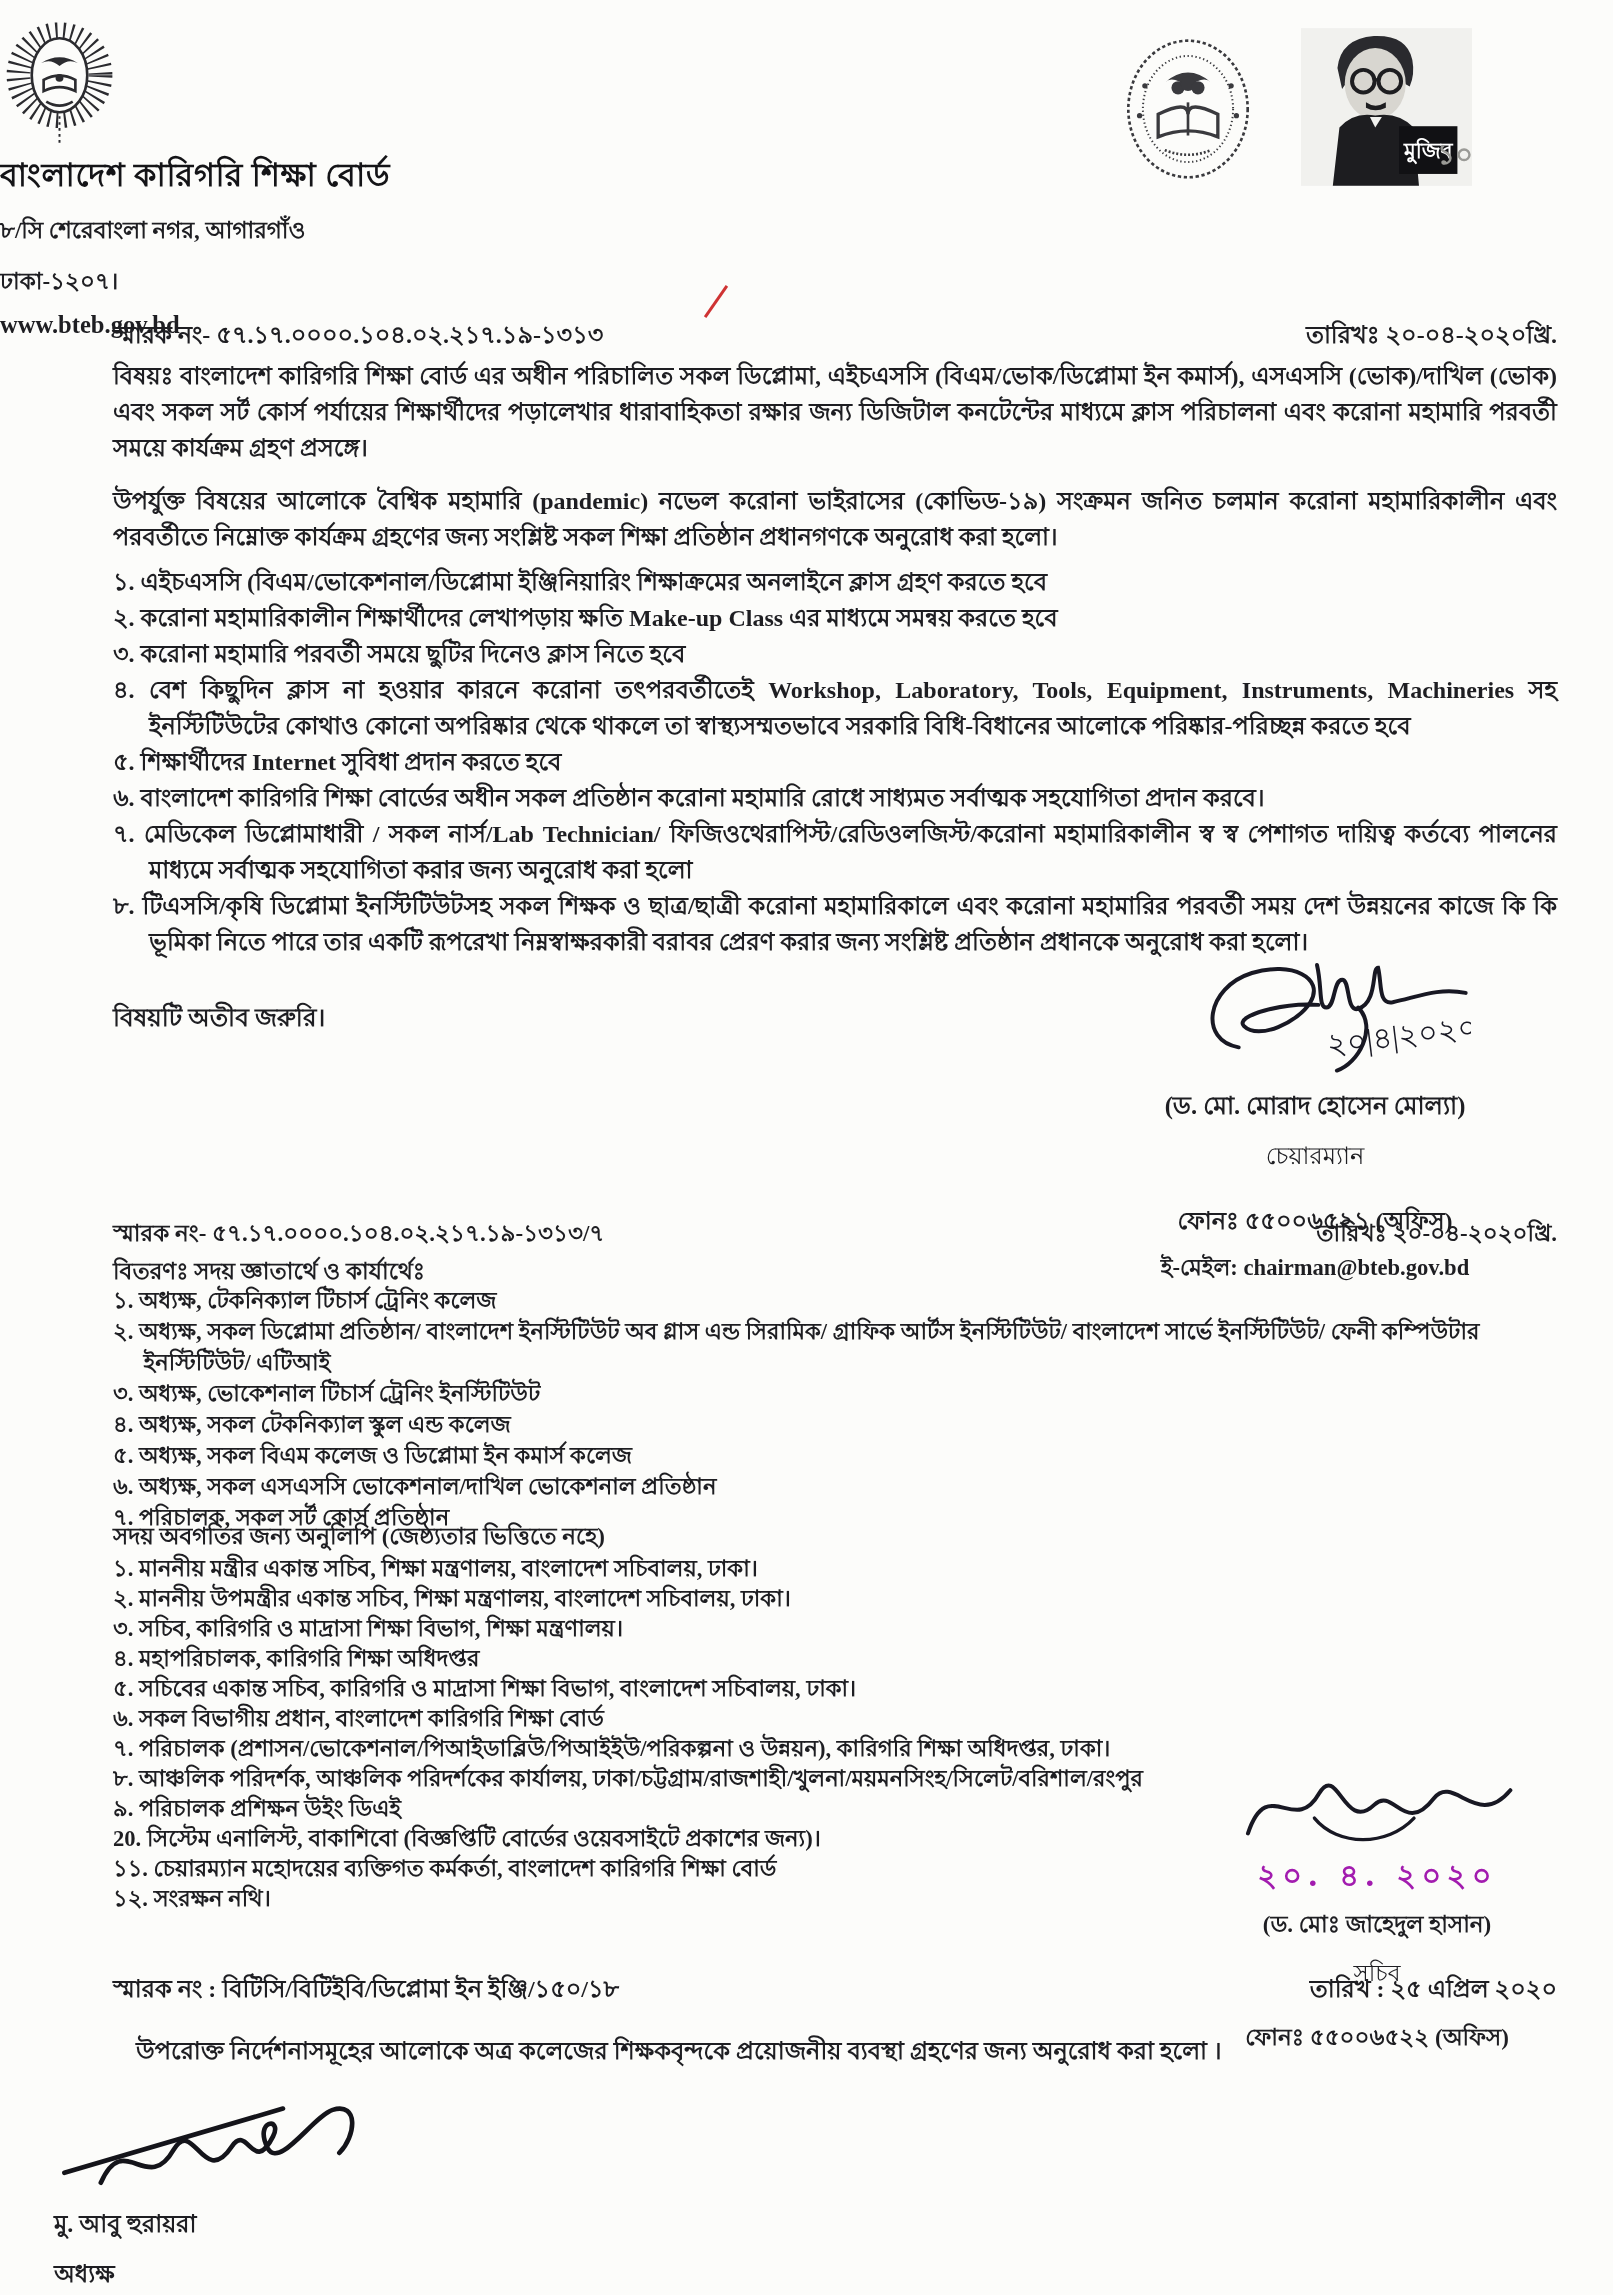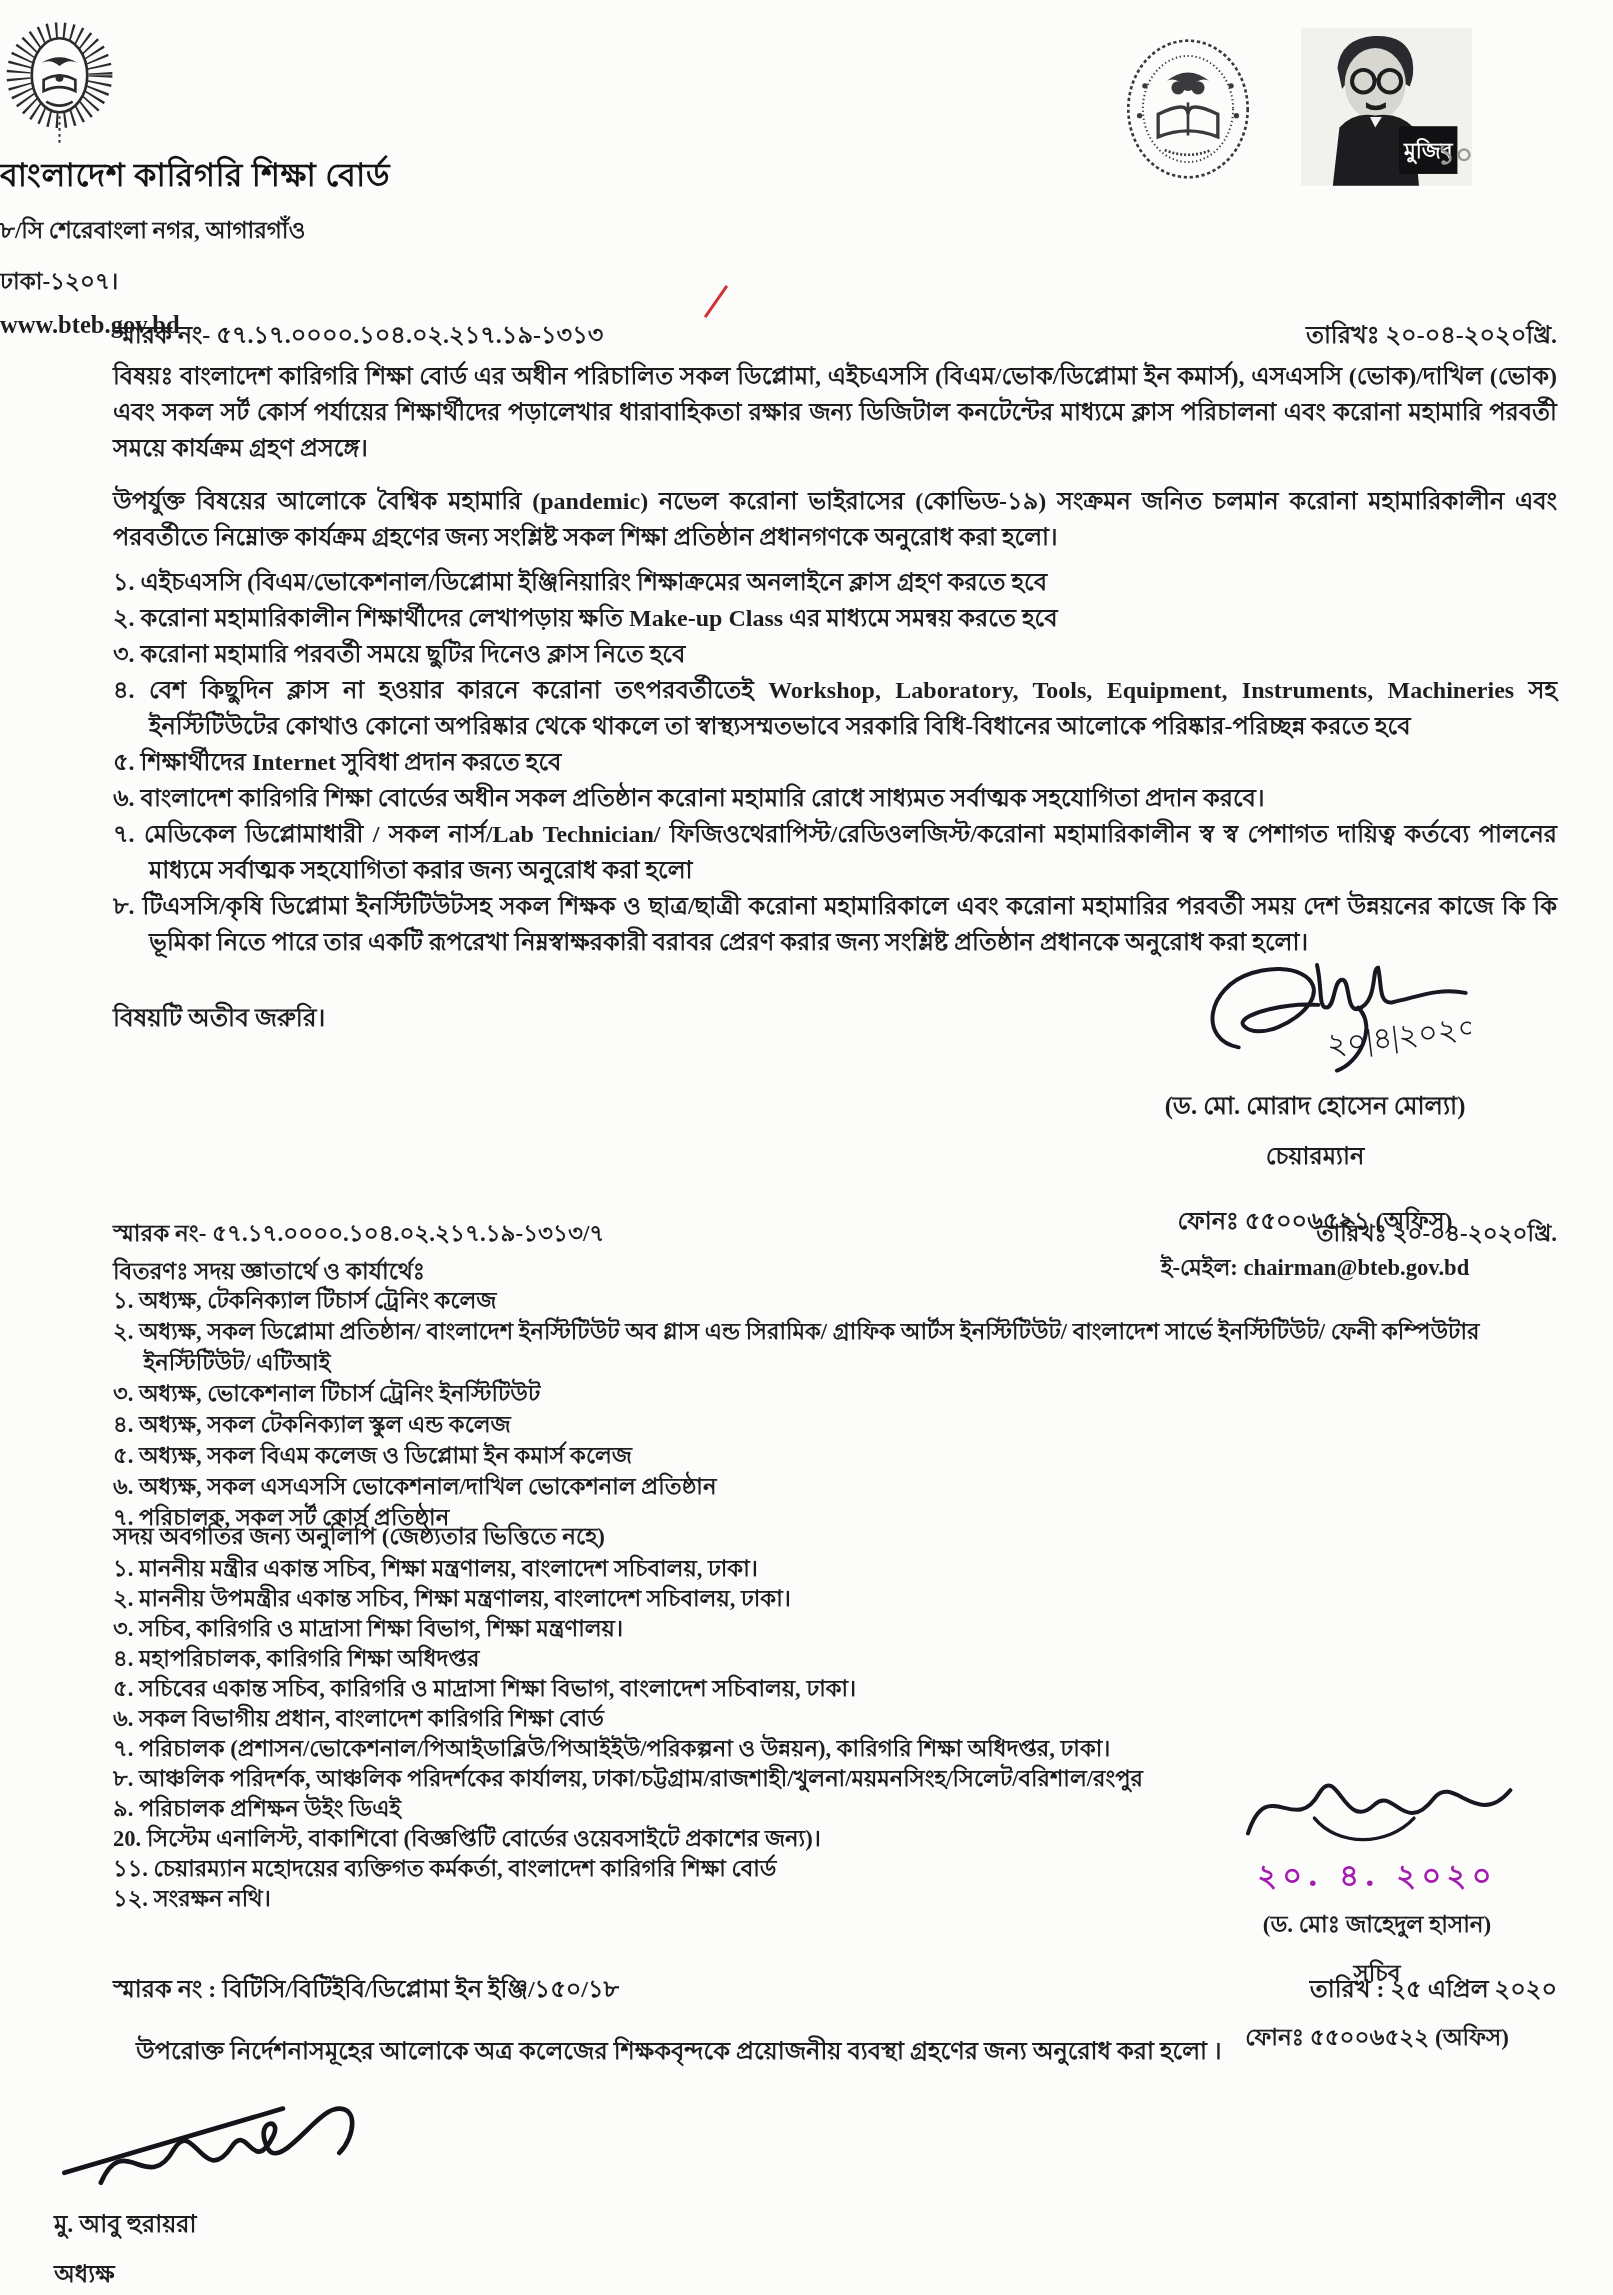--- a/index.html
+++ b/index.html
@@ -20,21 +20,21 @@
   .addr{font-size:23px;font-weight:600;margin-top:8px;}
   .dhaka{font-size:23px;font-weight:600;margin-top:12px;}
   .website{font-size:24.6px;font-weight:600;margin-top:9.3px;font-family:"Liberation Serif",serif;}
   .subject{top:358px;text-align:justify;font-weight:700;}
   .intro{top:483px;text-align:justify;}
   .directives{top:564px;}
   .dir-item{padding-left:36px;text-indent:-36px;text-align:justify;}
   .urgent{top:999px;left:113px;font-size:24.6px;font-weight:800;}
   .sign-block{text-align:center;}
   .sign-name{font-size:24.6px;font-weight:700;margin-top:2.7px;}
-  .sign-title{font-size:24px;font-weight:700;margin-top:10.6px;text-align:center;}
+  .sign-title{font-size:24px;font-weight:400;margin-top:10.6px;text-align:center;}
   .sign-phone{font-size:24px;font-weight:700;margin-top:25px;}
   .sign-email{font-size:22.6px;font-weight:600;margin-top:8px;}
   .hand-date{font-size:30.5px;font-weight:600;color:#a21caf;
              font-family:"DejaVu Serif",serif;letter-spacing:5.3px;}
   .memo2row{top:1216px;font-size:23px;}
   .dist-heading{top:1253px;left:113px;font-size:23px;font-weight:800;}
   .dist-list{top:1285px;left:0;right:0;padding-left:113px;padding-right:56px;}
   .dist-item{font-size:22.6px;line-height:31px;font-weight:600;
              padding-left:30.5px;text-indent:-30.5px;}
   .copy-heading{top:1518px;left:113px;font-size:23px;font-weight:800;}

